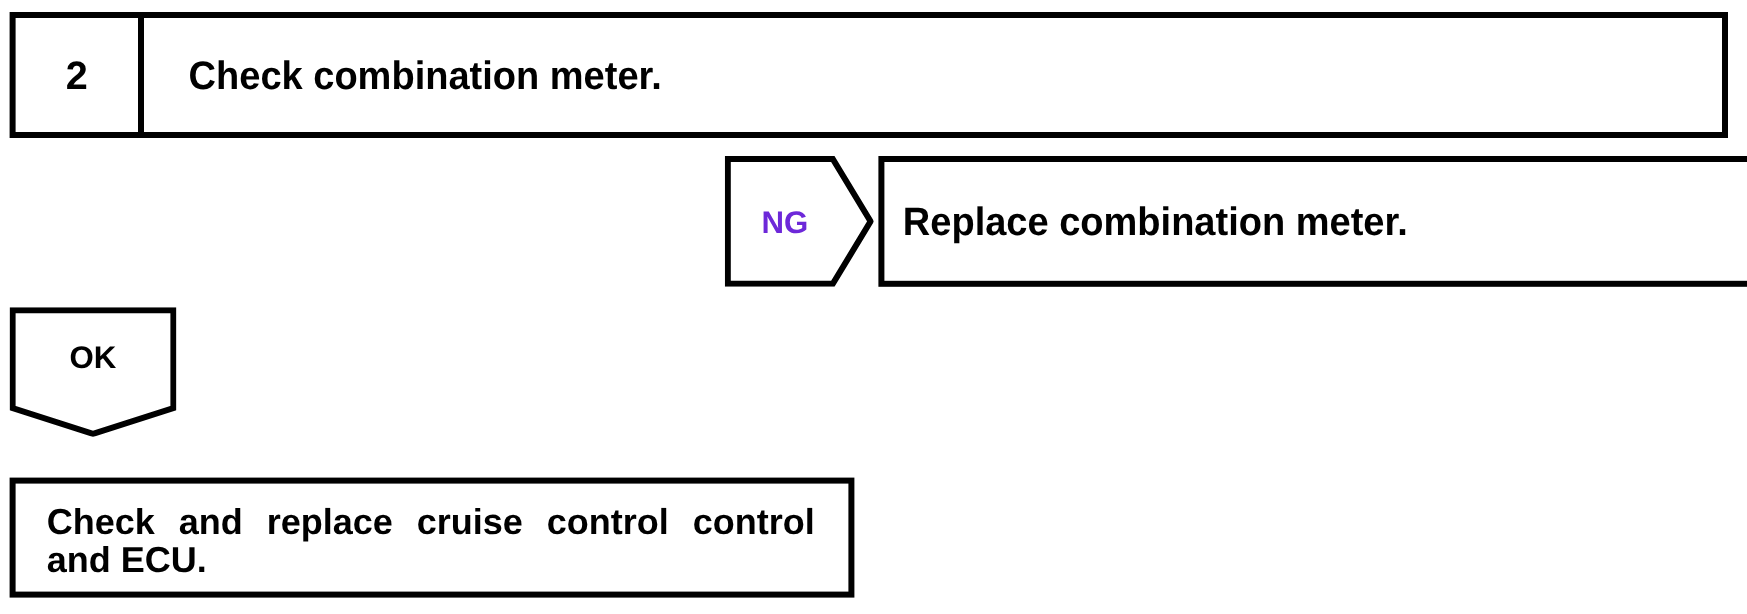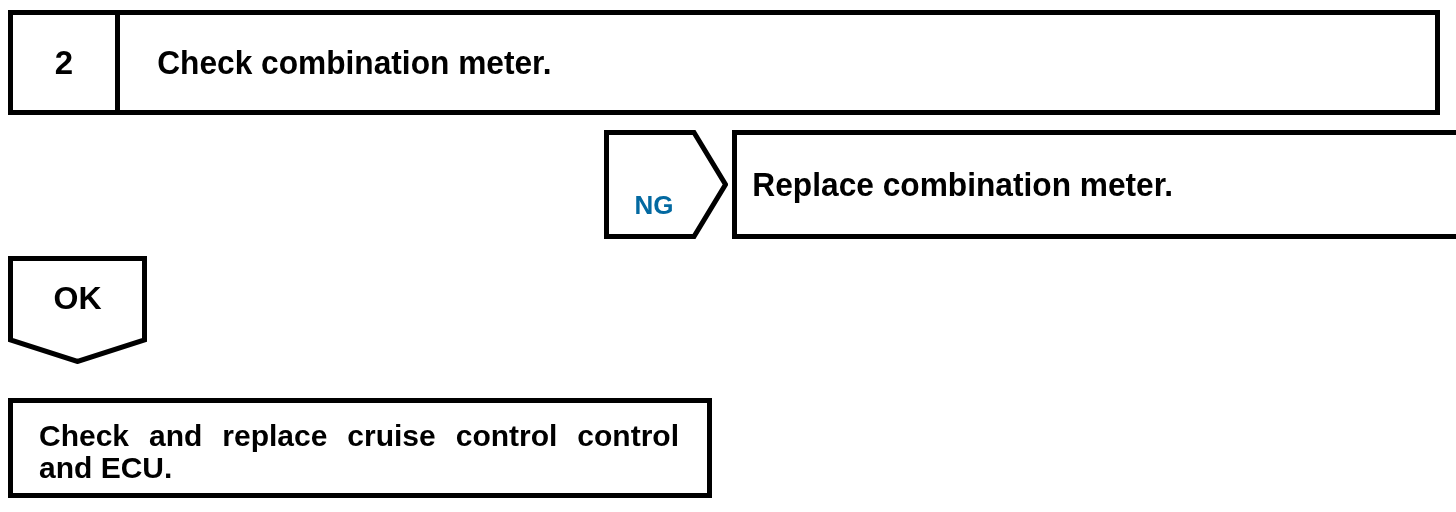--- a/index.html
+++ b/index.html
@@ -91,24 +91,23 @@
     position: absolute;
     left: 0;
     top: 0;
     width: 100px;
     height: 109px;
     display: flex;
     align-items: center;
     justify-content: center;
     font-size: 26px;
     font-weight: bold;
-    color: #0369a1;
+    color: #6d28d9;
     line-height: 1;
     pointer-events: none;
-    margin-top: 20px;
   }
 
   
   #replace-box {
     left: 732px;
     top: 130px;
     width: 848px;
     height: 109px;
     display: flex;
     align-items: center;
@@ -140,21 +139,21 @@
   }
   #ok-label {
     position: absolute;
     left: 0;
     top: 6px;
     width: 139px;
     height: 72px;
     display: flex;
     align-items: center;
     justify-content: center;
-    font-size: 32px;
+    font-size: 26px;
     font-weight: bold;
     color: #000000;
     line-height: 1;
     pointer-events: none;
   }
 
   
   #final-box {
     left: 8px;
     top: 398px;

